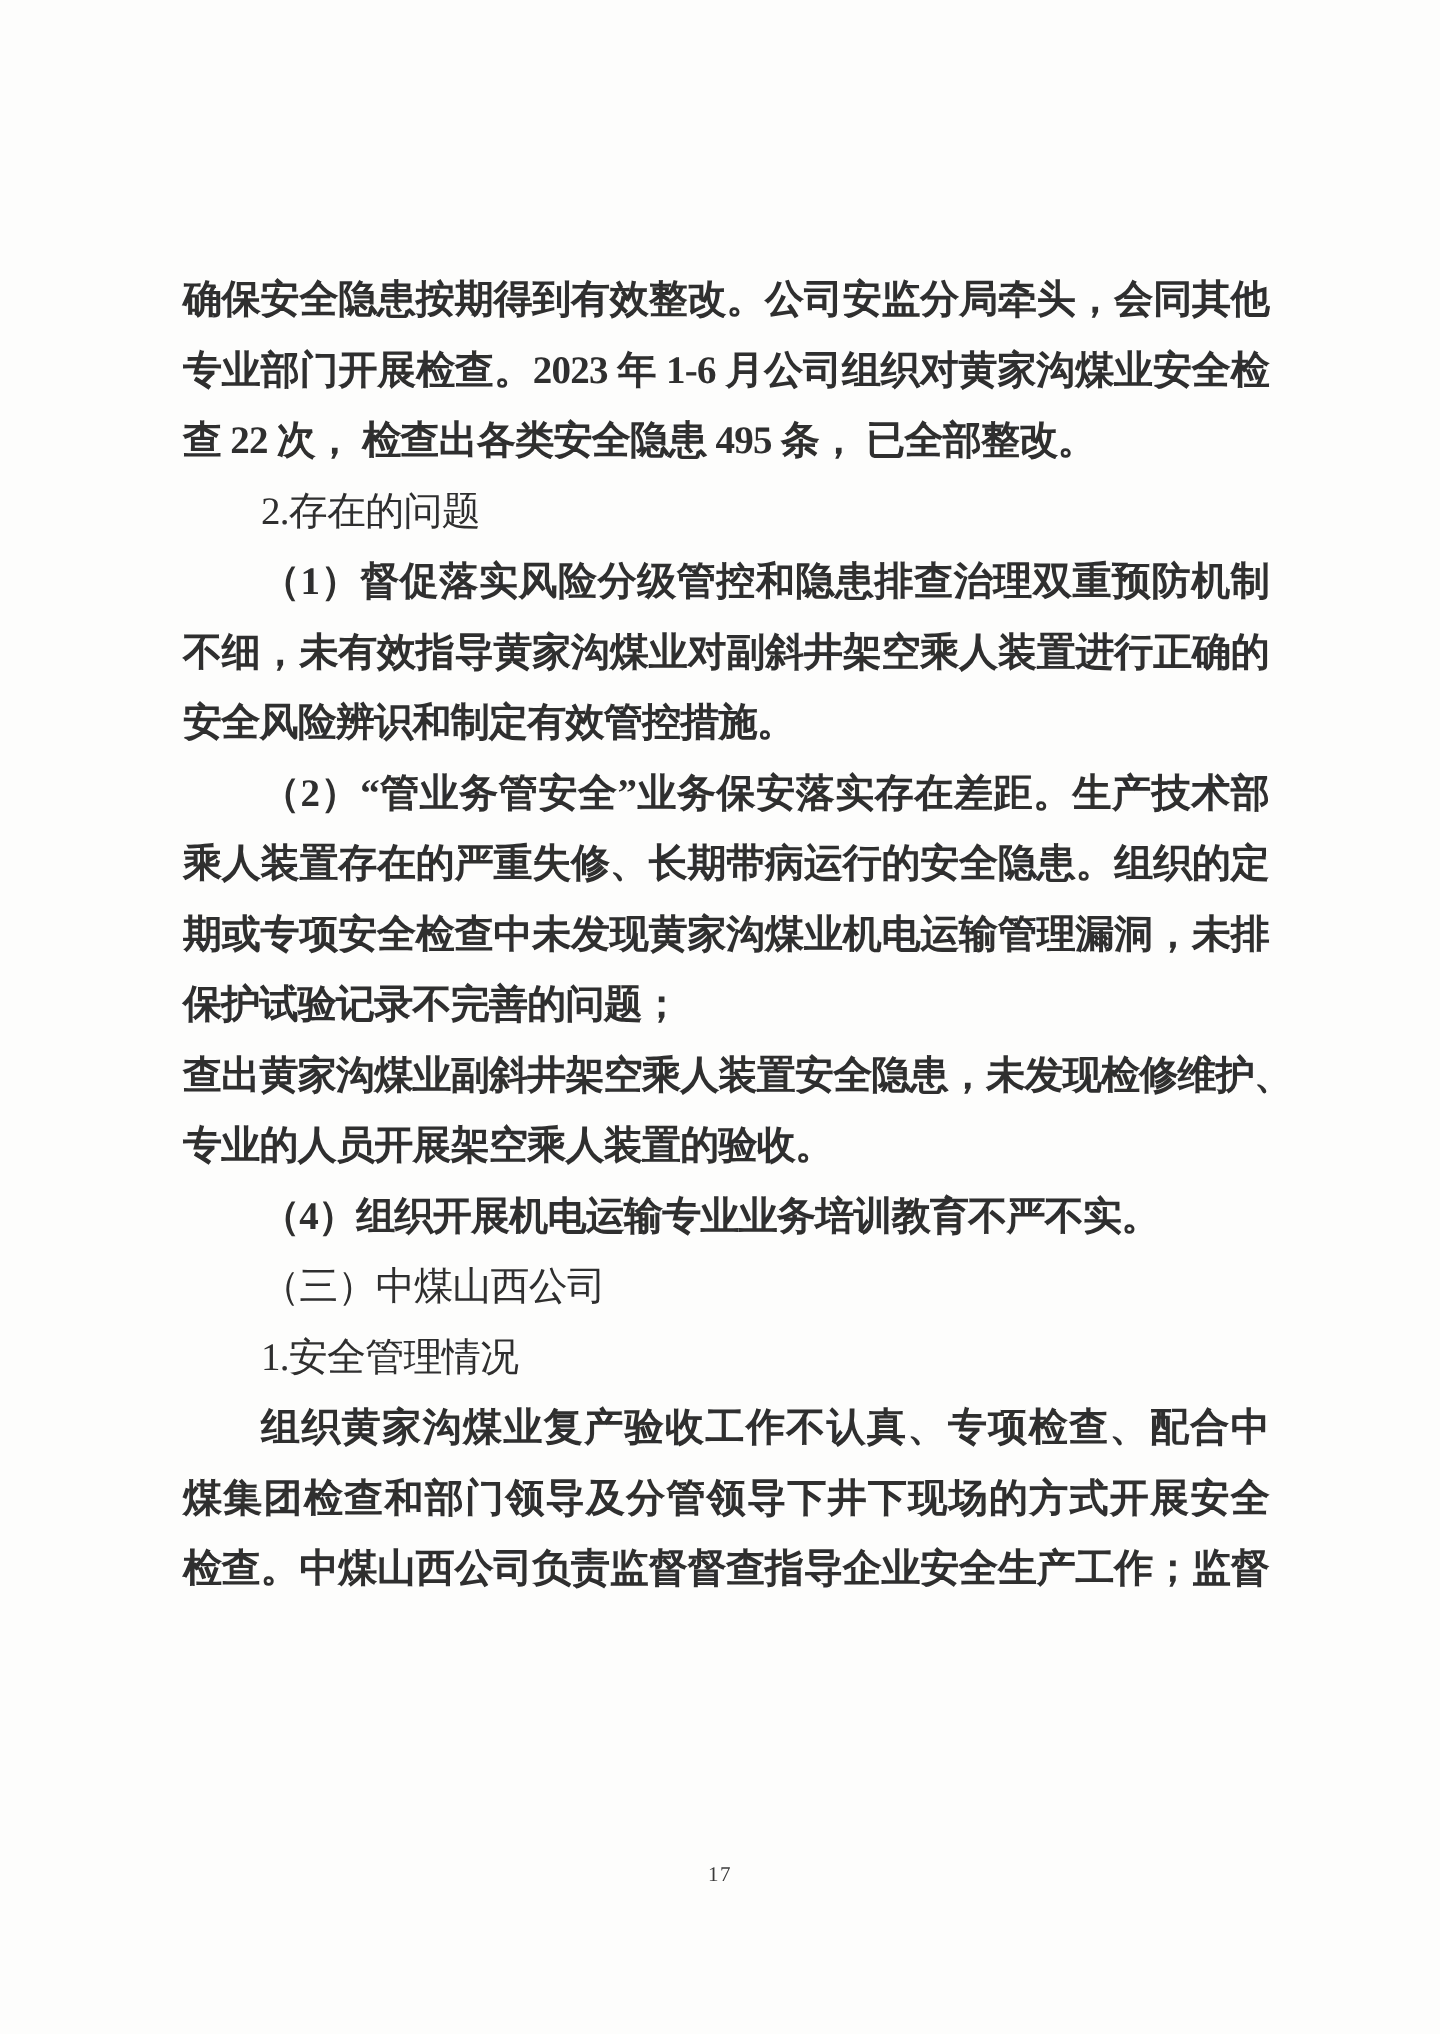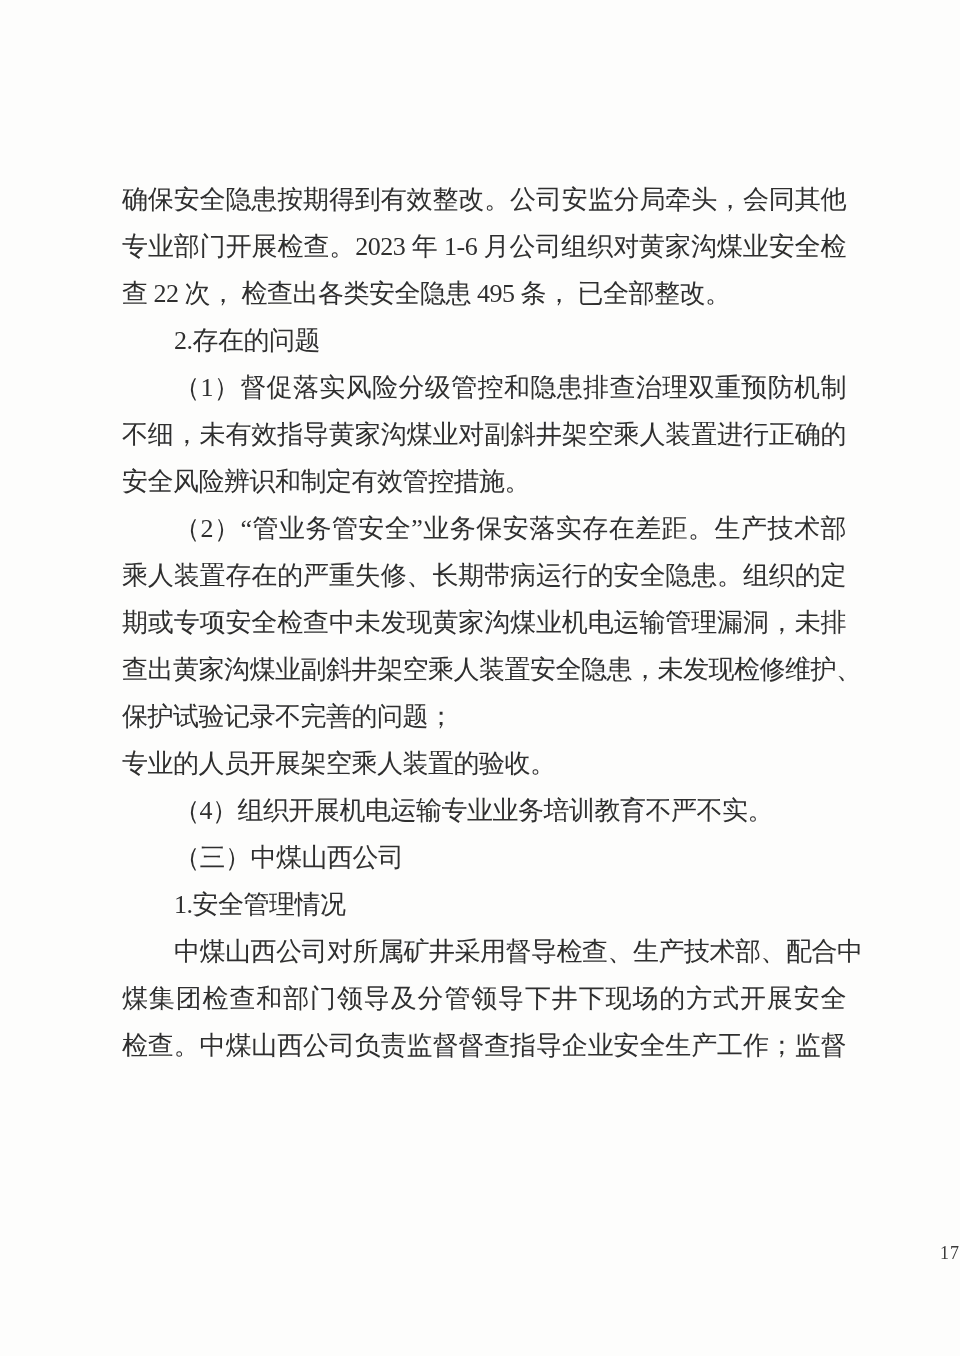--- a/index.html
+++ b/index.html
@@ -21,61 +21,62 @@
     width: 724px;
     color: #2f2f2f;
     font-size: 26px;
     line-height: 47px;
     letter-spacing: -0.5px;
   }
   .line {
     text-align: justify;
     text-align-last: justify;
     white-space: nowrap;
+    font-weight: bold;
   }
   .line.wrapok { white-space: normal; }
   .line.last {
     text-align-last: left;
   }
   .line.indent {
     text-indent: 2em;
   }
   .line.heading {
     font-weight: 400;
     text-align-last: left;
   }
   .page-number {
     position: absolute;
     top: 1243px;
     left: 0;
     right: 0;
-    text-align: right;
-    font-size: 18px;
+    text-align: center;
+    font-size: 14px;
     color: #3a3a3a;
     letter-spacing: 1px;
   }
 </style>
 </head>
 <body>
 
 <div class="doc-body">
     <div class="line">确保安全隐患按期得到有效整改。公司安监分局牵头，会同其他</div>
     <div class="line">专业部门开展检查。2023 年 1-6 月公司组织对黄家沟煤业安全检</div>
     <div class="line last wrapok">查 22 次， 检查出各类安全隐患 495 条， 已全部整改。</div>
     <div class="line heading indent last">2.存在的问题</div>
     <div class="line indent">（1）督促落实风险分级管控和隐患排查治理双重预防机制</div>
     <div class="line">不细，未有效指导黄家沟煤业对副斜井架空乘人装置进行正确的</div>
     <div class="line last wrapok">安全风险辨识和制定有效管控措施。</div>
     <div class="line indent">（2）“管业务管安全”业务保安落实存在差距。生产技术部</div>
     <div class="line">乘人装置存在的严重失修、长期带病运行的安全隐患。组织的定</div>
     <div class="line">期或专项安全检查中未发现黄家沟煤业机电运输管理漏洞，未排</div>
+    <div class="line last wrapok">保护试验记录不完善的问题；</div>
     <div class="line">查出黄家沟煤业副斜井架空乘人装置安全隐患，未发现检修维护、</div>
-    <div class="line last wrapok">保护试验记录不完善的问题；</div>
     <div class="line last wrapok">专业的人员开展架空乘人装置的验收。</div>
     <div class="line indent last wrapok">（4）组织开展机电运输专业业务培训教育不严不实。</div>
     <div class="line heading indent last">（三）中煤山西公司</div>
     <div class="line heading indent last">1.安全管理情况</div>
-    <div class="line indent">中煤山西公司对所属矿井采用督导检查、生产技术部、配合中</div>
+    <div class="line indent">组织黄家沟煤业复产验收工作不认真、专项检查、配合中</div>
     <div class="line">煤集团检查和部门领导及分管领导下井下现场的方式开展安全</div>
     <div class="line">检查。中煤山西公司负责监督督查指导企业安全生产工作；监督</div>
   </div>
 
 <div class="page-number">17</div>
 
 </body></html>

